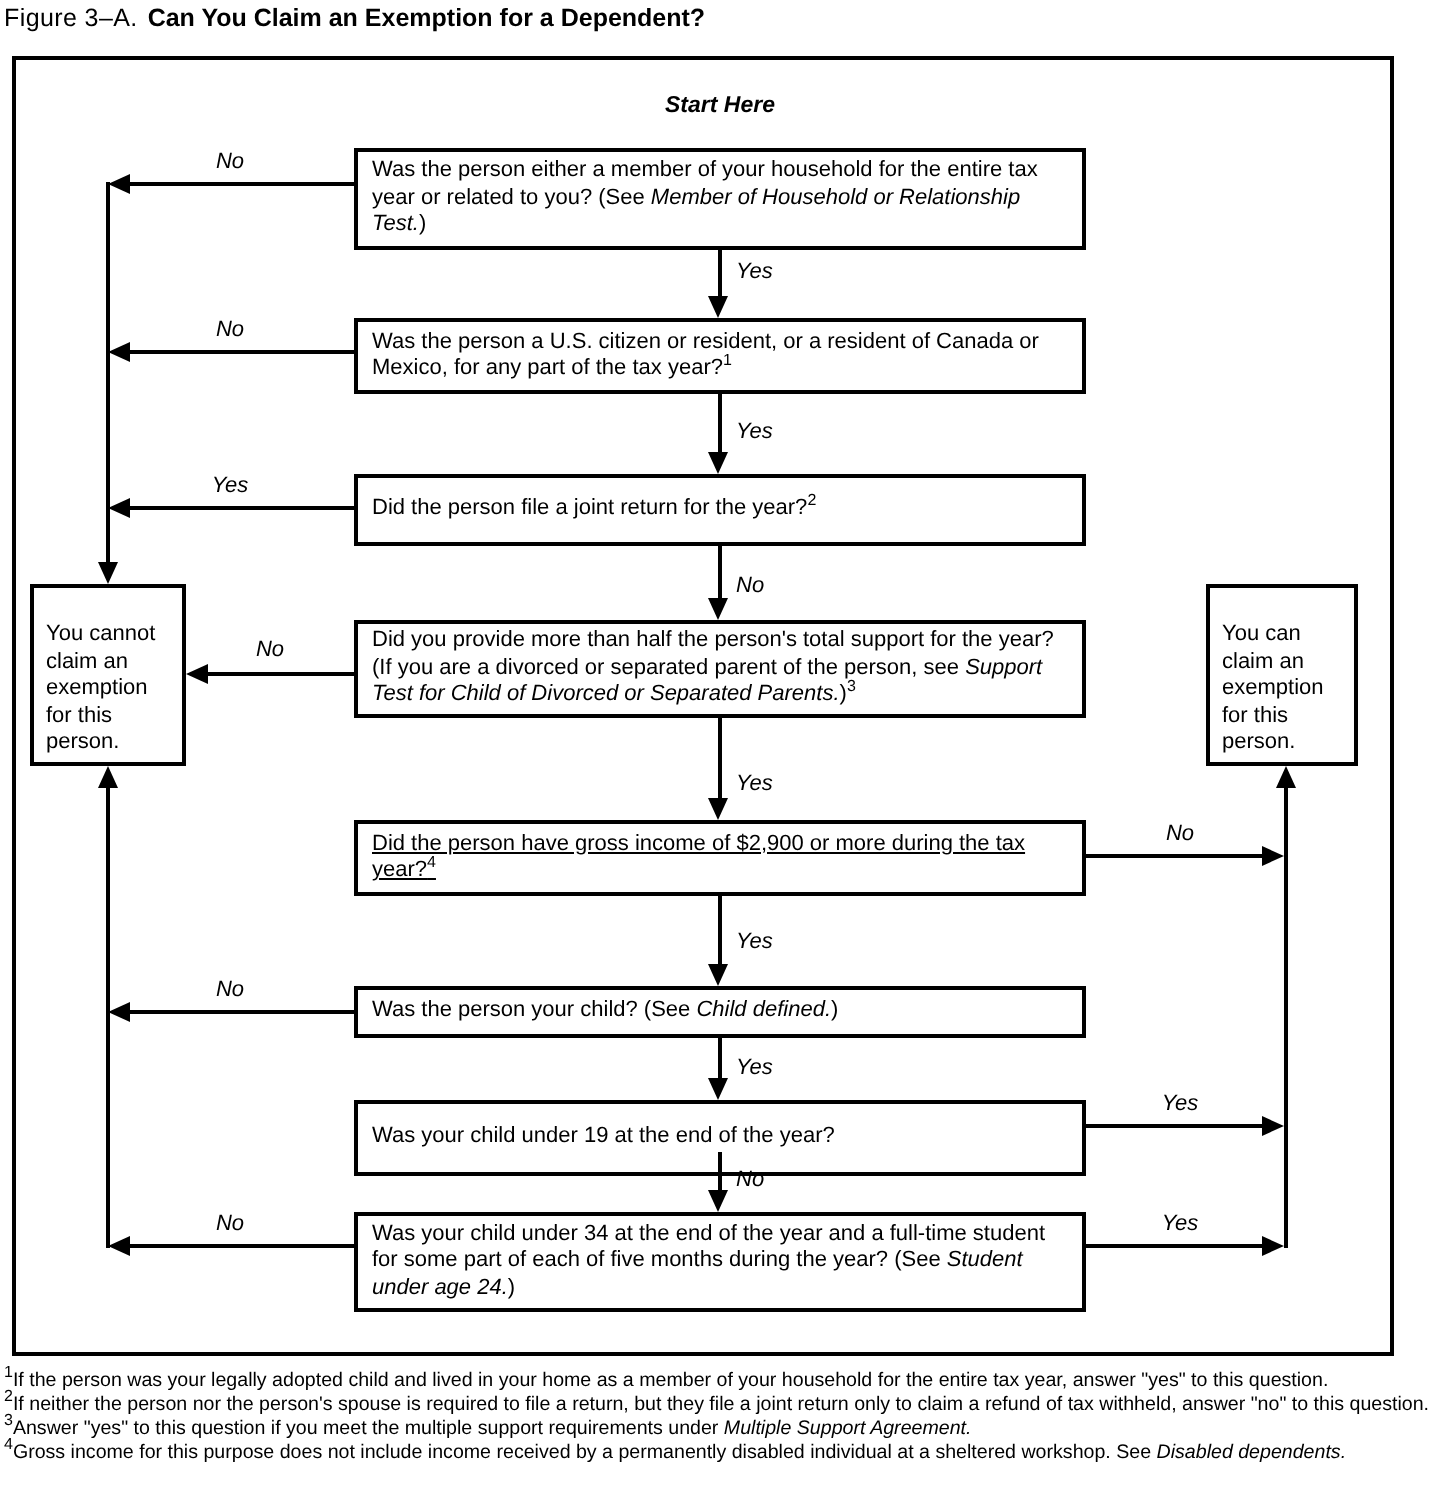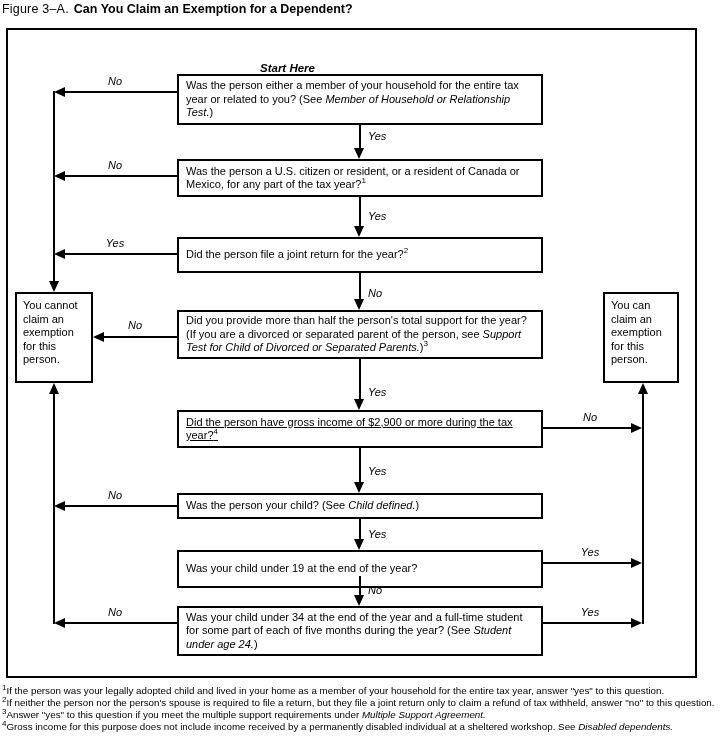--- a/index.html
+++ b/index.html
@@ -6,27 +6,27 @@
   html,body { background:#fff; }
   body {
     width:721px; height:756px; position:relative; overflow:hidden;
     font-family:"Liberation Sans", sans-serif; color:#000;
   }
   .abs { position:absolute; }
   .title { left:2px; top:2px; font-size:12.5px; white-space:nowrap; }
   .title .prefix { font-weight:400; letter-spacing:0.2px; }
   .title .main { font-weight:700; margin-left:5px; }
   .frame { left:6px; top:28px; width:691px; height:650px; border:2px solid #000; }
-  .start { left:260px; top:47px; width:200px; text-align:left;
-           font-style:italic; font-weight:700; font-size:11.5px;margin-top:15px; }
+  .start { left:260px; top:47px; width:200px; text-align:center;
+           font-style:italic; font-weight:700; font-size:11.5px; }
   .qbox { left:177px; width:366px; border:2px solid #000; background:#fff;
           font-size:11px; line-height:13.5px; padding:2px 7px;
           display:flex; align-items:center; }
   .obox { border:2px solid #000; background:#fff; font-size:11px;
-          line-height:13.5px; padding:5px 6px; }
+          line-height:13.5px; padding:17px 6px; }
   .line { background:#000; }
   .lbl { font-style:italic; font-size:11px; white-space:nowrap; }
   .lbl.c { text-align:center; }
   sup { font-size:8px; line-height:0; }
   .it { font-style:italic; }
   .ah { width:0; height:0; }
   .ah-down  { border-left:5px solid transparent; border-right:5px solid transparent; border-top:11px solid #000; }
   .ah-up    { border-left:5px solid transparent; border-right:5px solid transparent; border-bottom:11px solid #000; }
   .ah-left  { border-top:5px solid transparent; border-bottom:5px solid transparent; border-right:11px solid #000; }
   .ah-right { border-top:5px solid transparent; border-bottom:5px solid transparent; border-left:11px solid #000; }

